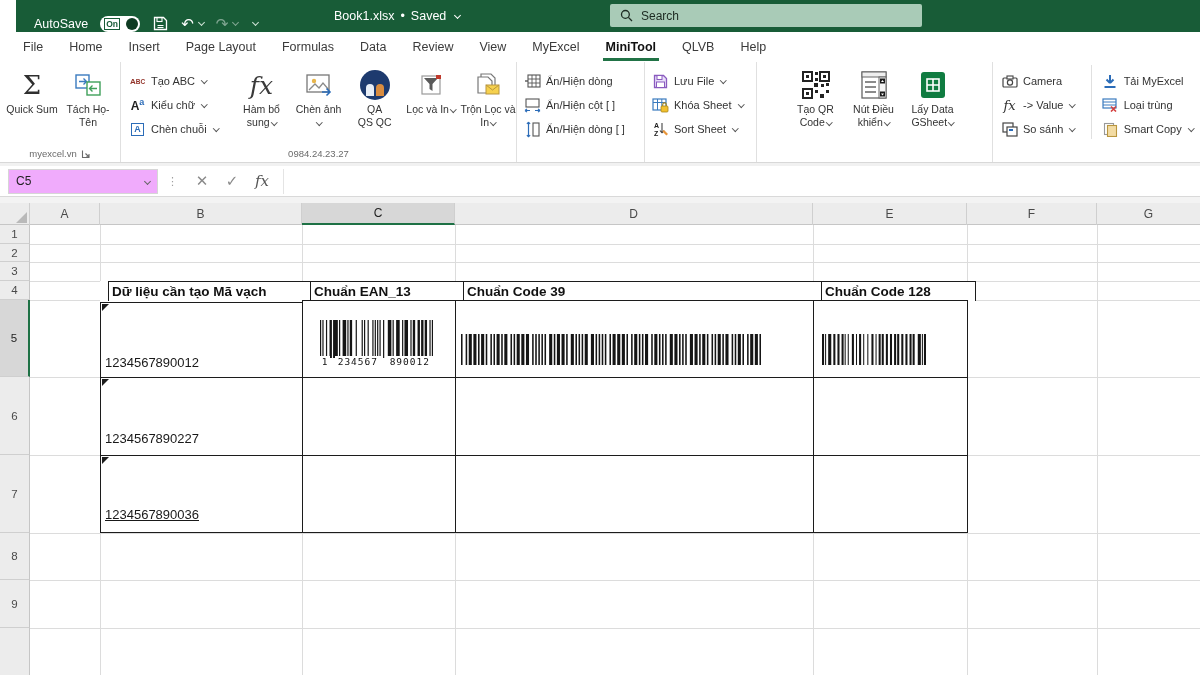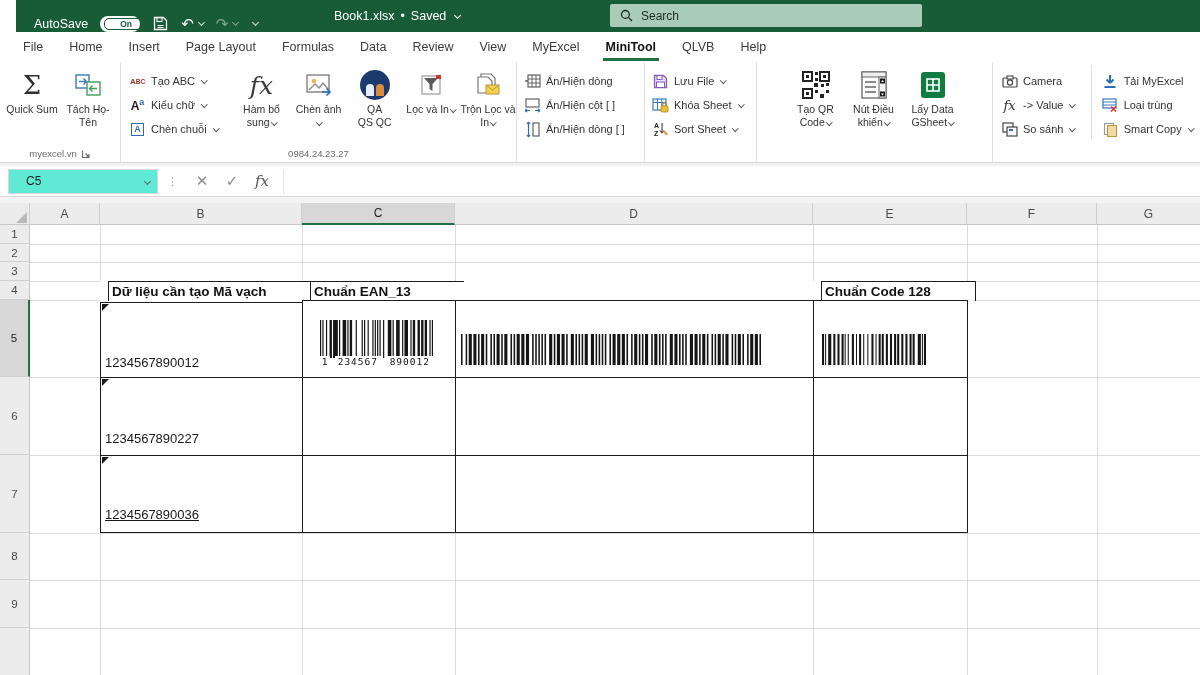--- a/index.html
+++ b/index.html
@@ -4,21 +4,21 @@
 <style>
   * { margin:0; padding:0; box-sizing:border-box; }
   html,body { width:1200px; height:675px; overflow:hidden; background:#fff;
     font-family:"Liberation Sans","DejaVu Sans",sans-serif; }
   
   .titlebar { position:absolute; left:16px; top:0; width:1200px; height:32px; background:#185C37;
     display:flex; align-items:flex-end; color:#fff; font-size:12.5px; }
   .tb-left { display:flex; align-items:center; gap:12px; padding-left:18px; }
   .toggle { width:40px; height:16px; background:#fff; border-radius:9px; display:flex; align-items:center;
     justify-content:space-between; padding:1px 2px 1px 4px; cursor:pointer; }
-  .toggle .on { font-size:8.5px; color:#185C37; font-weight:bold; border:1px solid #185C37; border-radius:5px; padding:0 15px; line-height:10px; }
+  .toggle .on { font-size:8.5px; color:#185C37; font-weight:bold; border:1px solid #185C37; border-radius:0; padding:0 1px; line-height:10px; }
   .toggle .knob { width:12px; height:12px; border-radius:50%; background:#0e3b22; }
   .qat-btn { display:flex; align-items:center; gap:2px; cursor:pointer; }
   .glyph { font-size:15px; line-height:1; }
   .dim { opacity:.45; }
   .chev { width:5px; height:5px; border-right:1.4px solid currentColor; border-bottom:1.4px solid currentColor;
     transform:rotate(45deg); display:inline-block; margin-left:3px; margin-bottom:2px; }
   .tb-title { position:absolute; left:318px; top:0; height:32px; display:flex; align-items:center; gap:6px; font-size:12.5px; }
   .searchbox { position:absolute; left:594px; top:4px; width:312px; height:23px; background:#A9CBB7;
     border-radius:2px; display:flex; align-items:center; gap:8px; padding-left:10px; color:#1d2b22; font-size:12px; cursor:text; }
   
@@ -46,22 +46,22 @@
   .Aa { font-size:12px; font-weight:bold; color:#222; }
   .Aa sup { color:#2b6cb8; font-size:9px; }
   .boxA { width:13px; height:13px; border:1.3px solid #2b6cb8; color:#2b6cb8; font-size:9px; font-weight:bold;
     display:flex; align-items:center; justify-content:center; }
   .qacircle { width:30px; height:30px; border-radius:50%; background:#1d3a6e; position:relative; overflow:hidden; }
   .qacircle i { position:absolute; width:8px; height:12px; border-radius:4px 4px 0 0; bottom:4px; }
   .gsheet { width:24px; height:26px; background:#107C41; border-radius:3px; display:flex; align-items:center; justify-content:center; }
   
   .fxbar { position:absolute; left:0; top:163px; width:1200px; height:34px; background:#fff; border-top:3px solid #f1f1f1;
     border-bottom:1px solid #d9d9d9; display:flex; align-items:center; }
-  .namebox { width:150px; height:25px; margin-left:8px; background:#5eead4; border:1px solid #d6d6d6;
-    display:flex; align-items:center; font-size:12px; color:#222; padding-left:17px;text-align:center; }
+  .namebox { width:150px; height:25px; margin-left:8px; background:#f0abfc; border:1px solid #d6d6d6;
+    display:flex; align-items:center; font-size:12px; color:#222; padding-left:7px;text-align:center; }
   .namebox .nb-arrow { margin-left:auto; margin-right:7px; width:5px; height:5px; border-right:1.3px solid #666; border-bottom:1.3px solid #666; transform:rotate(45deg); }
   .fx-dots { color:#a0a0a0; font-size:11px; letter-spacing:0; margin:0 9px; }
   .fxbtn { color:#8a8a8a; font-size:15px; width:30px; text-align:center; cursor:pointer; }
   .fxinput { flex:1; height:25px; border-left:1px solid #e4e4e4; margin-left:6px; font-size:12px; padding-left:6px; color:#222; }
   
   .gridwrap { position:absolute; left:0; top:197px; width:1200px; height:478px; background:#fff; }
   .hdr-strip { position:absolute; left:0; top:0; width:1200px; height:6px; background:#f3f3f3; }
   .colhdrs { position:absolute; left:0; top:6px; height:22px; width:1200px; display:flex; background:#ececec; border-bottom:1px solid #c6c6c6; }
   .cornerbox { width:30px; height:22px; border-right:1px solid #cfcfcf; position:relative; cursor:pointer; }
   .cornerbox .tri { position:absolute; right:2px; bottom:2px; width:0; height:0; border-left:11px solid transparent; border-bottom:11px solid #b9b9b9; }
@@ -518,20 +518,21 @@
     <span class="hline" style="top:152px"></span>
     <span class="hline" style="top:230px"></span>
     <span class="hline" style="top:308px"></span>
     <span class="hline" style="top:355px"></span>
     <span class="hline" style="top:403px"></span>
 
     <div class="btable">
 
       <div class="tcell thead" style="left:0;   top:0; width:203px; height:20px">Dữ liệu cần tạo Mã vạch</div>
       <div class="tcell thead" style="left:202px;top:0; width:154px; height:20px">Chuẩn EAN_13</div>
+      <div class="tcell thead" style="left:355px;top:0; width:359px; height:20px">Chuẩn Code 39</div>
       <div class="tcell thead rb" style="left:713px;top:0; width:155px; height:20px">Chuẩn Code 128</div>
 
       <div class="tcell tval" style="left:0;   top:21px; width:233px; height:78px">
           <span class="cmark"></span>
           <span>1234567890012</span>
         </div>
       <div class="tcell" style="left:202px;top:19px; width:154px; height:78px"></div>
       <div class="tcell" style="left:355px;top:19px; width:359px; height:78px"></div>
       <div class="tcell rb" style="left:713px;top:19px; width:155px; height:78px"></div>
 

